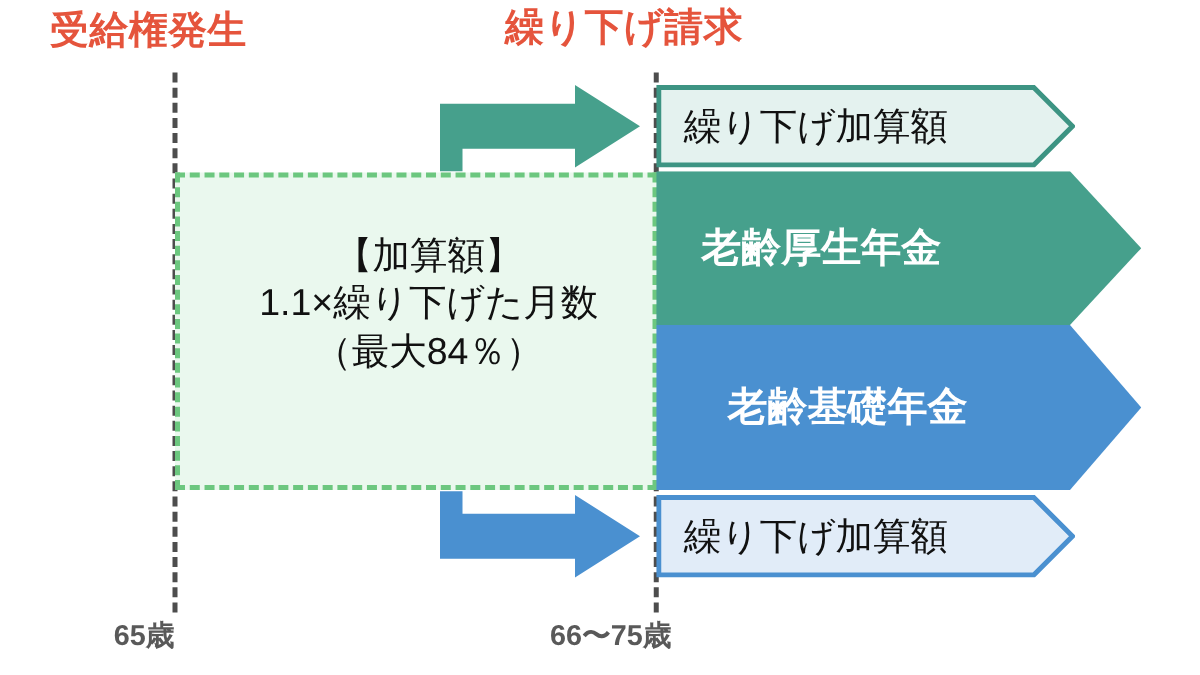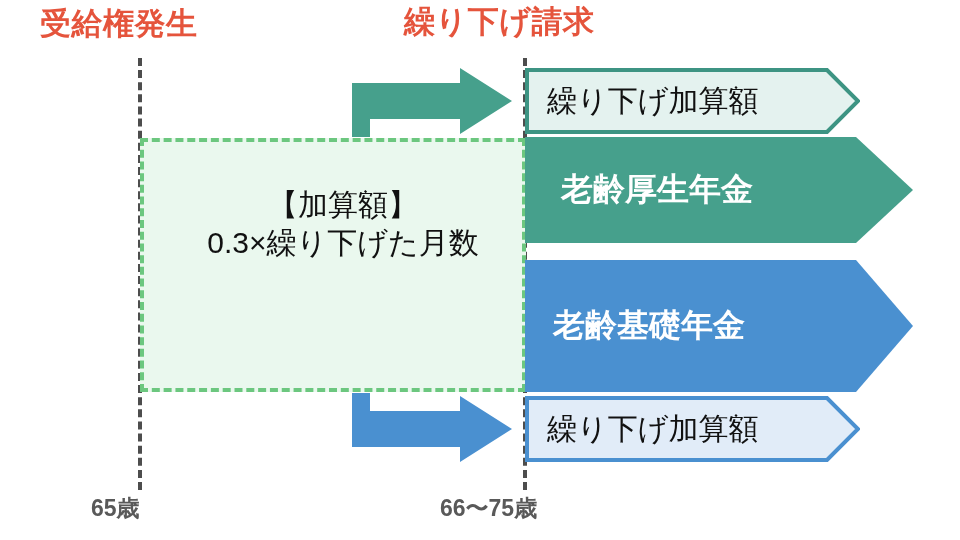--- a/index.html
+++ b/index.html
@@ -104,35 +104,35 @@
     left: 525px; top: 68px; width: 335px; height: 66px;
   }
   #band-top .band-label {
     padding-left: 22px;
     font-size: 30px;
     color: #111111;
   }
 
   
   #band-kousei {
-    left: 525px; top: 137px; width: 388px; height: 106px;
+    left: 525px; top: 137px; width: 388px; height: 123px;
   }
   #band-kousei .band-label {
     padding-left: 36px;
     font-size: 32px;
     font-weight: bold;
     color: #ffffff;
   }
 
   
   #band-kiso {
     left: 525px; top: 260px; width: 388px; height: 132px;
   }
   #band-kiso .band-label {
-    padding-left: 28px;
+    padding-left: 57px;
     font-size: 32px;
     font-weight: bold;
     color: #ffffff;
   }
 
   
   #band-bottom {
     left: 525px; top: 396px; width: 335px; height: 66px;
   }
   #band-bottom .band-label {
@@ -156,21 +156,22 @@
   <div class="heading" id="heading-right">繰り下げ請求</div>
 
   <div class="heading" id="heading-left">受給権発生</div>
 
   <div class="vline" id="vline-65"></div>
   <div class="vline" id="vline-66"></div>
 
   <div id="calc-box"></div>
   <div id="calc-text">
     <span class="line">【加算額】</span>
-    <span class="line">0.3×繰り下げた月数</span>
+    <span class="line">1.1×繰り下げた月数</span>
+    <span class="line">（最大84％）</span>
   </div>
 
   <svg id="arrows" viewBox="0 0 960 540">
 
     <g>
       <path d="M 352,137 L 352,83 L 460,83 L 460,68 L 512,101 L 460,134 L 460,119 L 370,119 L 370,137 Z" fill="#46a08c"></path>
     </g>
 
     <g>
       <path d="M 352,393 L 352,447 L 460,447 L 460,462 L 512,429 L 460,396 L 460,411 L 370,411 L 370,393 Z" fill="#4a90d0"></path>

